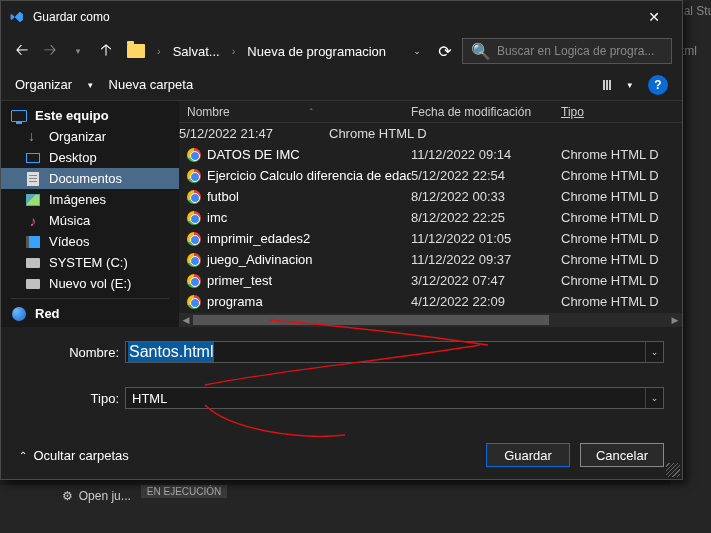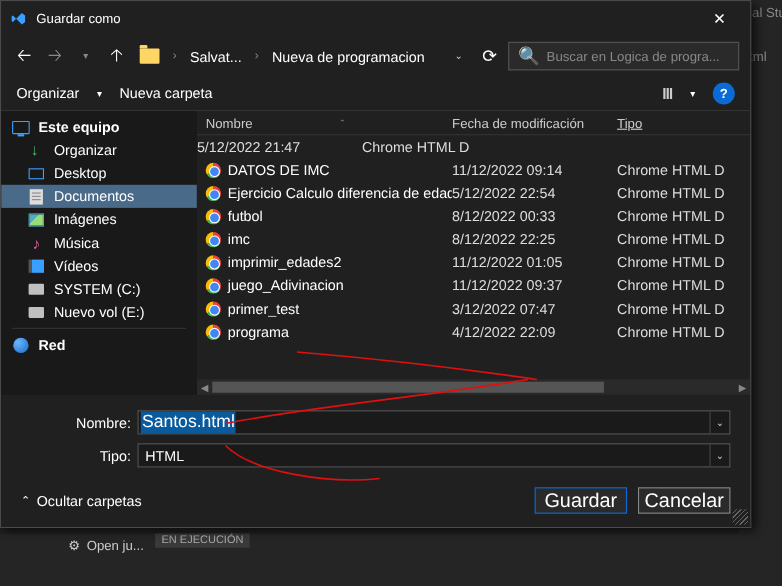--- a/index.html
+++ b/index.html
@@ -57,31 +57,31 @@
   .file-row { display: flex; align-items: center; height: 21px; font-size: 13px; color: #fff; cursor: pointer; }
   .fcol-name { width: 232px; padding-left: 8px; display: flex; align-items: center; gap: 6px; overflow: hidden; white-space: nowrap; }
   .fcol-date { width: 140px; color: #ddd; }
   .fcol-type { flex: 1; padding-left: 10px; color: #ddd; white-space: nowrap; overflow: hidden; }
   .chrome-ico { width: 14px; height: 14px; border-radius: 50%; background: conic-gradient(#ea4335 0 120deg, #4caf50 120deg 240deg, #fbbc05 240deg 360deg); position: relative; flex-shrink: 0; }
   .chrome-ico::after { content: ""; position: absolute; top: 3px; left: 3px; width: 8px; height: 8px; border-radius: 50%; background: #4285f4; border: 1px solid #fff; }
   .hscroll { height: 14px; background: #2a2a2a; display: flex; }
   .hscroll-l, .hscroll-r { width: 14px; display: flex; align-items: center; justify-content: center; color: #888; font-size: 9px; cursor: pointer; }
   .hscroll-track { flex: 1; position: relative; }
   .hscroll-thumb { position: absolute; left: 0; width: 75%; top: 2px; bottom: 2px; background: #555; }
-  .bottom { padding: 14px 18px 12px 18px; display: flex; flex-direction: column; gap: 8px; position: relative; background: #202020; }
+  .bottom { padding: 14px 18px 12px 18px; display: flex; flex-direction: column; gap: 24px; position: relative; background: #202020; }
   .field-row { display: flex; align-items: center; gap: 6px; }
   .field-label { width: 100px; text-align: right; font-size: 13px; color: #fff; }
   .field-input { flex: 1; height: 22px; border: 1px solid #555; background: #1a1a1a; display: flex; align-items: center; }
   .field-input .dd { width: 18px; height: 100%; display: flex; align-items: center; justify-content: center; color: #ccc; font-size: 9px; cursor: pointer; border-left: 1px solid #444; }
   .selected-text { background: #0a5a9e; color: #fff; padding: 1px 1px; display: inline-block; }
   .typeval { padding: 0 6px; font-size: 13px; color: #fff; }
   .footer { display: flex; align-items: center; padding-top: 10px; gap: 10px; justify-content: space-between; }
   .hidebtn { font-size: 13px; color: #fff; display: flex; align-items: center; gap: 6px; cursor: pointer; }
   .actions { display: flex; gap: 10px; align-items: center; }
-  .btn { min-width: 84px; height: 24px; border: 1px solid #888; background: #2a2a2a; color: #fff; font-size: 18px; display: flex; align-items: center; justify-content: center; cursor: pointer; }
+  .btn { min-width: 84px; height: 24px; border: 1px solid #888; background: #2a2a2a; color: #fff; font-size: 13px; display: flex; align-items: center; justify-content: center; cursor: pointer; }
   .btn.primary { border: 1px solid #0a6ad6; }
   .resize { width: 14px; height: 14px; position: absolute; right: 2px; bottom: 2px; background: repeating-linear-gradient(135deg, transparent 0 2px, #666 2px 3px); cursor: nwse-resize; }
   .redmarks { position: absolute; pointer-events: none; z-index: 50; }
   .strip { position: absolute; left: 0; bottom: 0; height: 48px; width: 711px; background: #252526; display: flex; align-items: flex-start; padding: 0 0 0 62px; gap: 10px; }
   .strip-item { font-size: 12px; color: #ccc; display: flex; align-items: center; gap: 6px; padding-top: 4px; }
   .strip-badge { background: #3a3a3a; padding: 1px 6px; font-size: 10px; color: #aaa; }
   .gear { display: inline-block; }
 </style>
 </head>
 <body>

